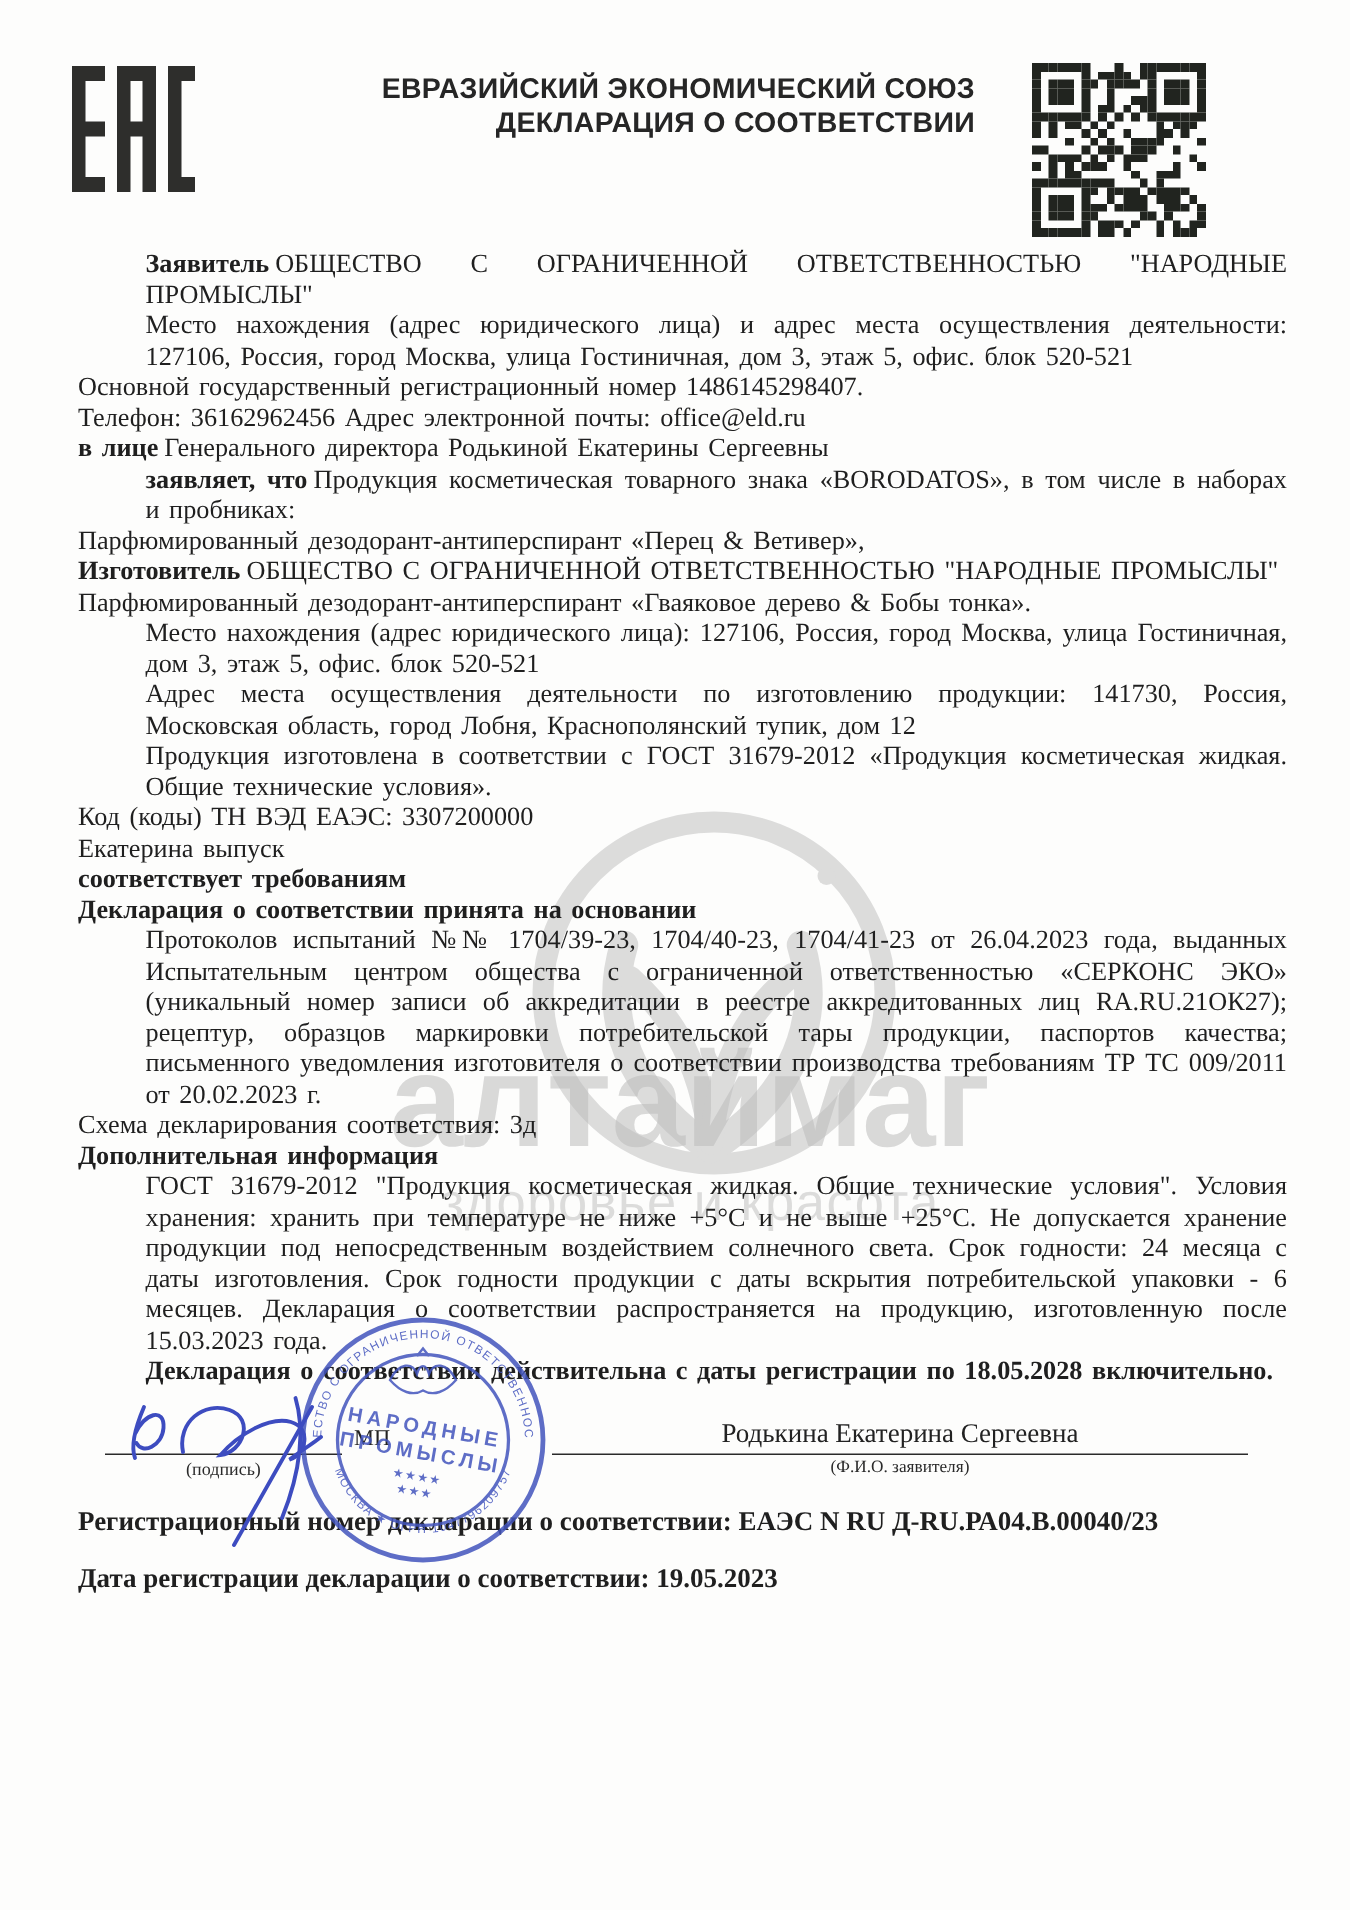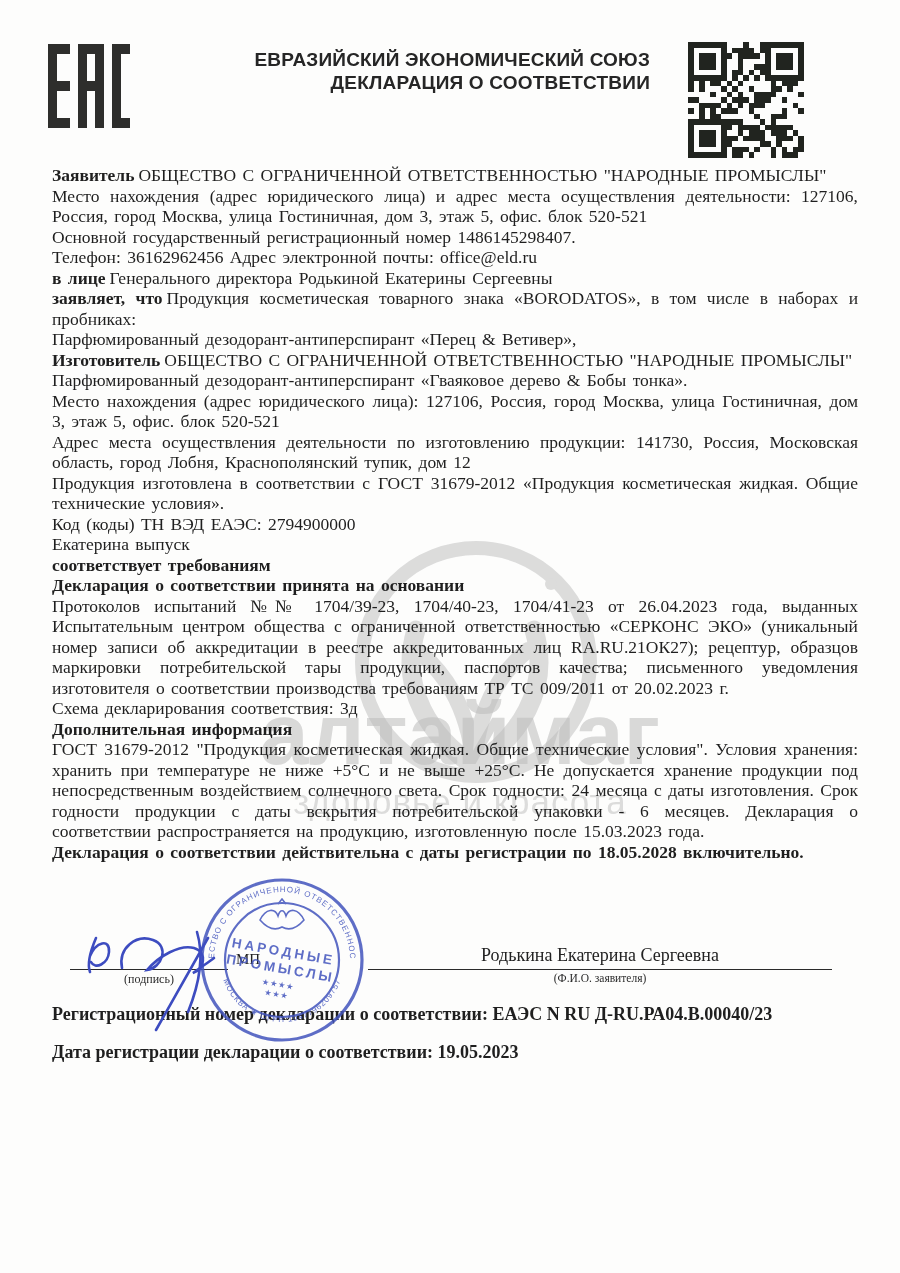--- a/index.html
+++ b/index.html
@@ -28,21 +28,21 @@
     grid-template-rows:repeat(21,1fr);
   }
   .qr div{background:#21241f;}
   
   .content{
     position:absolute;left:52px;top:165px;width:806px;
     font-size:17.5px;line-height:20.5px;word-spacing:2px;
     z-index:2;
   }
   .content p{margin:0;}
-  .content p.just{text-align:justify;}
+  .content p.just{text-align:justify;margin-left:45px;}
   .content p b, .content p.bold{font-weight:bold;}
   .lead{font-weight:bold;margin-right:4px;}
   
   .sig-area{position:absolute;left:0;top:0;width:900px;height:1273px;z-index:3;pointer-events:none;}
   .sig-line{position:absolute;left:70px;top:969px;width:158px;border-top:1.6px solid #2a2a2a;}
   .sig-caption{position:absolute;left:70px;top:972px;width:158px;text-align:center;font-size:12px;color:#2a2a2a;}
   .mp{position:absolute;left:236px;top:951px;font-size:15px;color:#222;}
   .fio-name{position:absolute;left:368px;top:945px;width:464px;text-align:center;font-size:18px;color:#222;}
   .fio-line{position:absolute;left:368px;top:969px;width:464px;border-top:1.6px solid #2a2a2a;}
   .fio-caption{position:absolute;left:368px;top:972px;width:464px;text-align:center;font-size:11.5px;color:#2a2a2a;}
@@ -353,21 +353,21 @@
     <p>Основной государственный регистрационный номер 1486145298407.</p>
     <p>Телефон: 36162962456 Адрес электронной почты: office@eld.ru</p>
     <p><b class="lead">в лице</b><span>Генерального директора Родькиной Екатерины Сергеевны</span></p>
     <p class="just"><b class="lead">заявляет, что</b><span>Продукция косметическая товарного знака «BORODATOS», в том числе в наборах и пробниках:</span></p>
     <p>Парфюмированный дезодорант-антиперспирант «Перец &amp; Ветивер»,</p>
     <p><b class="lead">Изготовитель</b><span>ОБЩЕСТВО С ОГРАНИЧЕННОЙ ОТВЕТСТВЕННОСТЬЮ "НАРОДНЫЕ ПРОМЫСЛЫ"</span></p>
     <p>Парфюмированный дезодорант-антиперспирант «Гваяковое дерево &amp; Бобы тонка».</p>
     <p class="just">Место нахождения (адрес юридического лица): 127106, Россия, город Москва, улица Гостиничная, дом 3, этаж 5, офис. блок 520-521</p>
     <p class="just">Адрес места осуществления деятельности по изготовлению продукции: 141730, Россия, Московская область, город Лобня, Краснополянский тупик, дом 12</p>
     <p class="just">Продукция изготовлена в соответствии с ГОСТ 31679-2012 «Продукция косметическая жидкая. Общие технические условия».</p>
-    <p>Код (коды) ТН ВЭД ЕАЭС: 2794900000</p>
+    <p>Код (коды) ТН ВЭД ЕАЭС: 3307200000</p>
     <p>Екатерина выпуск</p>
     <p class="bold">соответствует требованиям</p>
     <p class="bold">Декларация о соответствии принята на основании</p>
     <p class="just">Протоколов испытаний №№ 1704/39-23, 1704/40-23, 1704/41-23 от 26.04.2023 года, выданных Испытательным центром общества с ограниченной ответственностью «СЕРКОНС ЭКО» (уникальный номер записи об аккредитации в реестре аккредитованных лиц RA.RU.21ОК27); рецептур, образцов маркировки потребительской тары продукции, паспортов качества; письменного уведомления изготовителя о соответствии производства требованиям ТР ТС 009/2011 от 20.02.2023 г.</p>
     <p>Схема декларирования соответствия: 3д</p>
     <p class="bold">Дополнительная информация</p>
     <p class="just">ГОСТ 31679-2012 "Продукция косметическая жидкая. Общие технические условия". Условия хранения: хранить при температуре не ниже +5°С и не выше +25°С. Не допускается хранение продукции под непосредственным воздействием солнечного света. Срок годности: 24 месяца с даты изготовления. Срок годности продукции с даты вскрытия потребительской упаковки - 6 месяцев. Декларация о соответствии распространяется на продукцию, изготовленную после 15.03.2023 года.</p>
     <p class="bold just">Декларация о соответствии действительна с даты регистрации по 18.05.2028 включительно.</p>
   </div>
 

